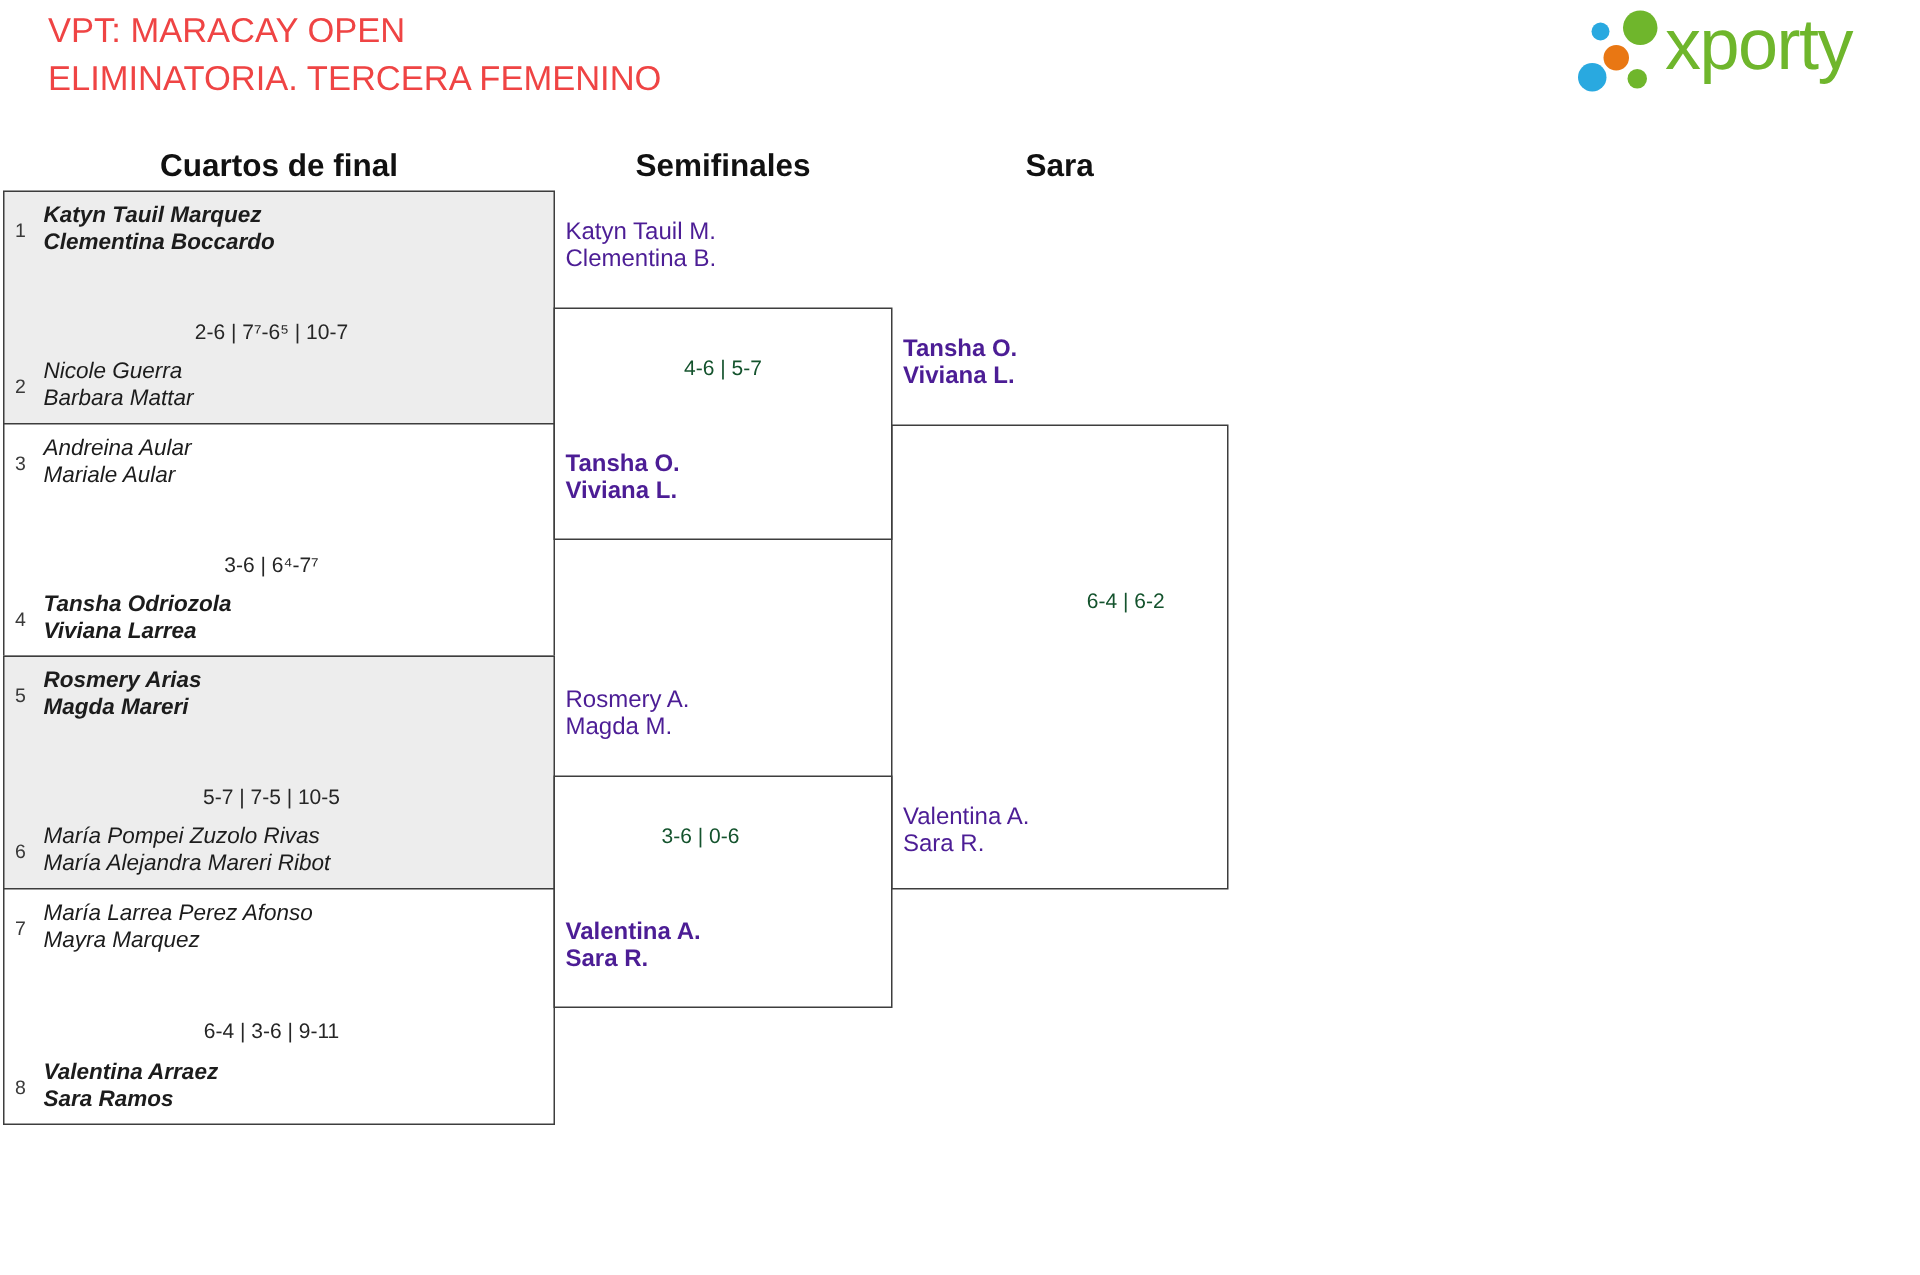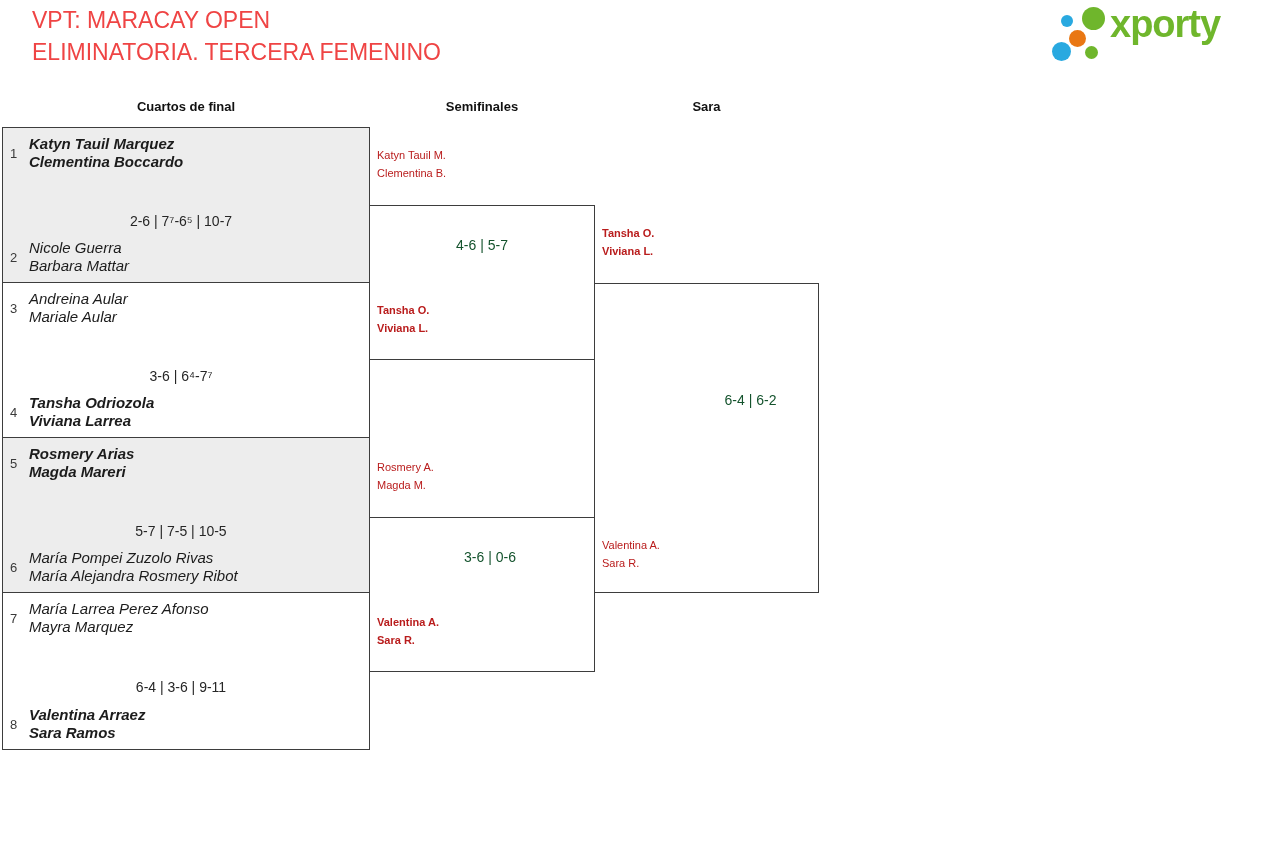--- a/index.html
+++ b/index.html
@@ -11,44 +11,44 @@
   .page-title div { white-space: nowrap; }
 
   
   .logo { position: absolute; left: 1048px; top: 0; width: 232px; height: 70px; cursor: pointer; }
   .dot { position: absolute; border-radius: 50%; }
   .dot.blue-sm   { left: 13px; top: 15px; width: 12px; height: 12px; background: #29a9e0; }
   .dot.green-lg  { left: 34px; top: 7px;  width: 23px; height: 23px; background: #6fb62c; }
   .dot.orange-md { left: 21px; top: 30px; width: 17px; height: 17px; background: #e97713; }
   .dot.blue-lg   { left: 4px;  top: 42px; width: 19px; height: 19px; background: #29a9e0; }
   .dot.green-sm  { left: 37px; top: 46px; width: 13px; height: 13px; background: #6fb62c; }
-  .logo-text { position: absolute; left: 62px; top: 3px; font-size: 38px; font-weight: 700; letter-spacing: -1px; color: #6fb62c; }
+  .logo-text { position: absolute; left: 62px; top: 3px; font-size: 48px; font-weight: 400; letter-spacing: -1px; color: #6fb62c; }
 
   
-  .round-header { position: absolute; top: 99px; font-size: 13px; font-weight: 700; text-align: center; color: #111; }
+  .round-header { position: absolute; top: 99px; font-size: 21px; font-weight: 700; text-align: center; color: #111; }
   .rh-qf { left: 2px;   width: 368px; }
   .rh-sf { left: 369px; width: 226px; }
   .rh-f  { left: 594px; width: 225px; }
 
   
   .qbox { position: absolute; left: 2px; width: 368px; box-sizing: border-box;
           border: 1px solid #3d3d3d; background: #ffffff;
           display: flex; flex-direction: column; justify-content: space-between;
           padding: 7px 10px 7px 0; }
   .qbox.alt { background: #ededed; }
   .trow { display: flex; align-items: center; }
   .seed { flex: 0 0 26px; box-sizing: border-box; padding-left: 7px; font-size: 13px; color: #3a3a3a; }
   .tnames { font-size: 15px; line-height: 18px; color: #1c1c1c; font-style: italic; }
   .tnames div { white-space: nowrap; }
   .win { font-weight: 700; }
   .score { font-size: 14px; color: #262626; align-self: center; white-space: nowrap; margin-top: 32px; }
 
   
   .obox { position: absolute; box-sizing: border-box; border: 1px solid #3d3d3d; background: transparent; }
-  .pnames { position: absolute; font-size: 11px; line-height: 18px; color: #b91c1c; }
+  .pnames { position: absolute; font-size: 16px; line-height: 18px; color: #4c1d95; }
   .pnames div { white-space: nowrap; }
   .ascore { position: absolute; text-align: center; font-size: 14px; color: #14532d; white-space: nowrap; }
 </style>
 </head>
 <body>
 
 <div class="stage">
 
   <div class="page-title">
     <div>VPT: MARACAY OPEN</div>
@@ -110,21 +110,21 @@
       <div class="tnames win">
         <div>Rosmery Arias</div>
         <div>Magda Mareri</div>
       </div>
     </div>
     <div class="score">5-7 | 7-5 | 10-5</div>
     <div class="trow">
       <div class="seed">6</div>
       <div class="tnames">
         <div>María Pompei Zuzolo Rivas</div>
-        <div>María Alejandra Rosmery Ribot</div>
+        <div>María Alejandra Mareri Ribot</div>
       </div>
     </div>
   </div>
 
   <div class="qbox" style="top:592px;height:158px;">
     <div class="trow">
       <div class="seed">7</div>
       <div class="tnames">
         <div>María Larrea Perez Afonso</div>
         <div>Mayra Marquez</div>
@@ -149,21 +149,21 @@
   <div class="pnames win" style="left:377px;top:301px;">
     <div>Tansha O.</div>
     <div>Viviana L.</div>
   </div>
 
   <div class="obox" style="left:369px;top:517px;width:226px;height:155px;"></div>
   <div class="pnames" style="left:377px;top:458px;">
     <div>Rosmery A.</div>
     <div>Magda M.</div>
   </div>
-  <div class="ascore" style="left:369px;top:549px;width:196px;margin-left:23px;">3-6 | 0-6</div>
+  <div class="ascore" style="left:369px;top:549px;width:196px;">3-6 | 0-6</div>
   <div class="pnames win" style="left:377px;top:613px;">
     <div>Valentina A.</div>
     <div>Sara R.</div>
   </div>
 
   <div class="obox" style="left:594px;top:283px;width:225px;height:310px;"></div>
   <div class="pnames win" style="left:602px;top:224px;">
     <div>Tansha O.</div>
     <div>Viviana L.</div>
   </div>

